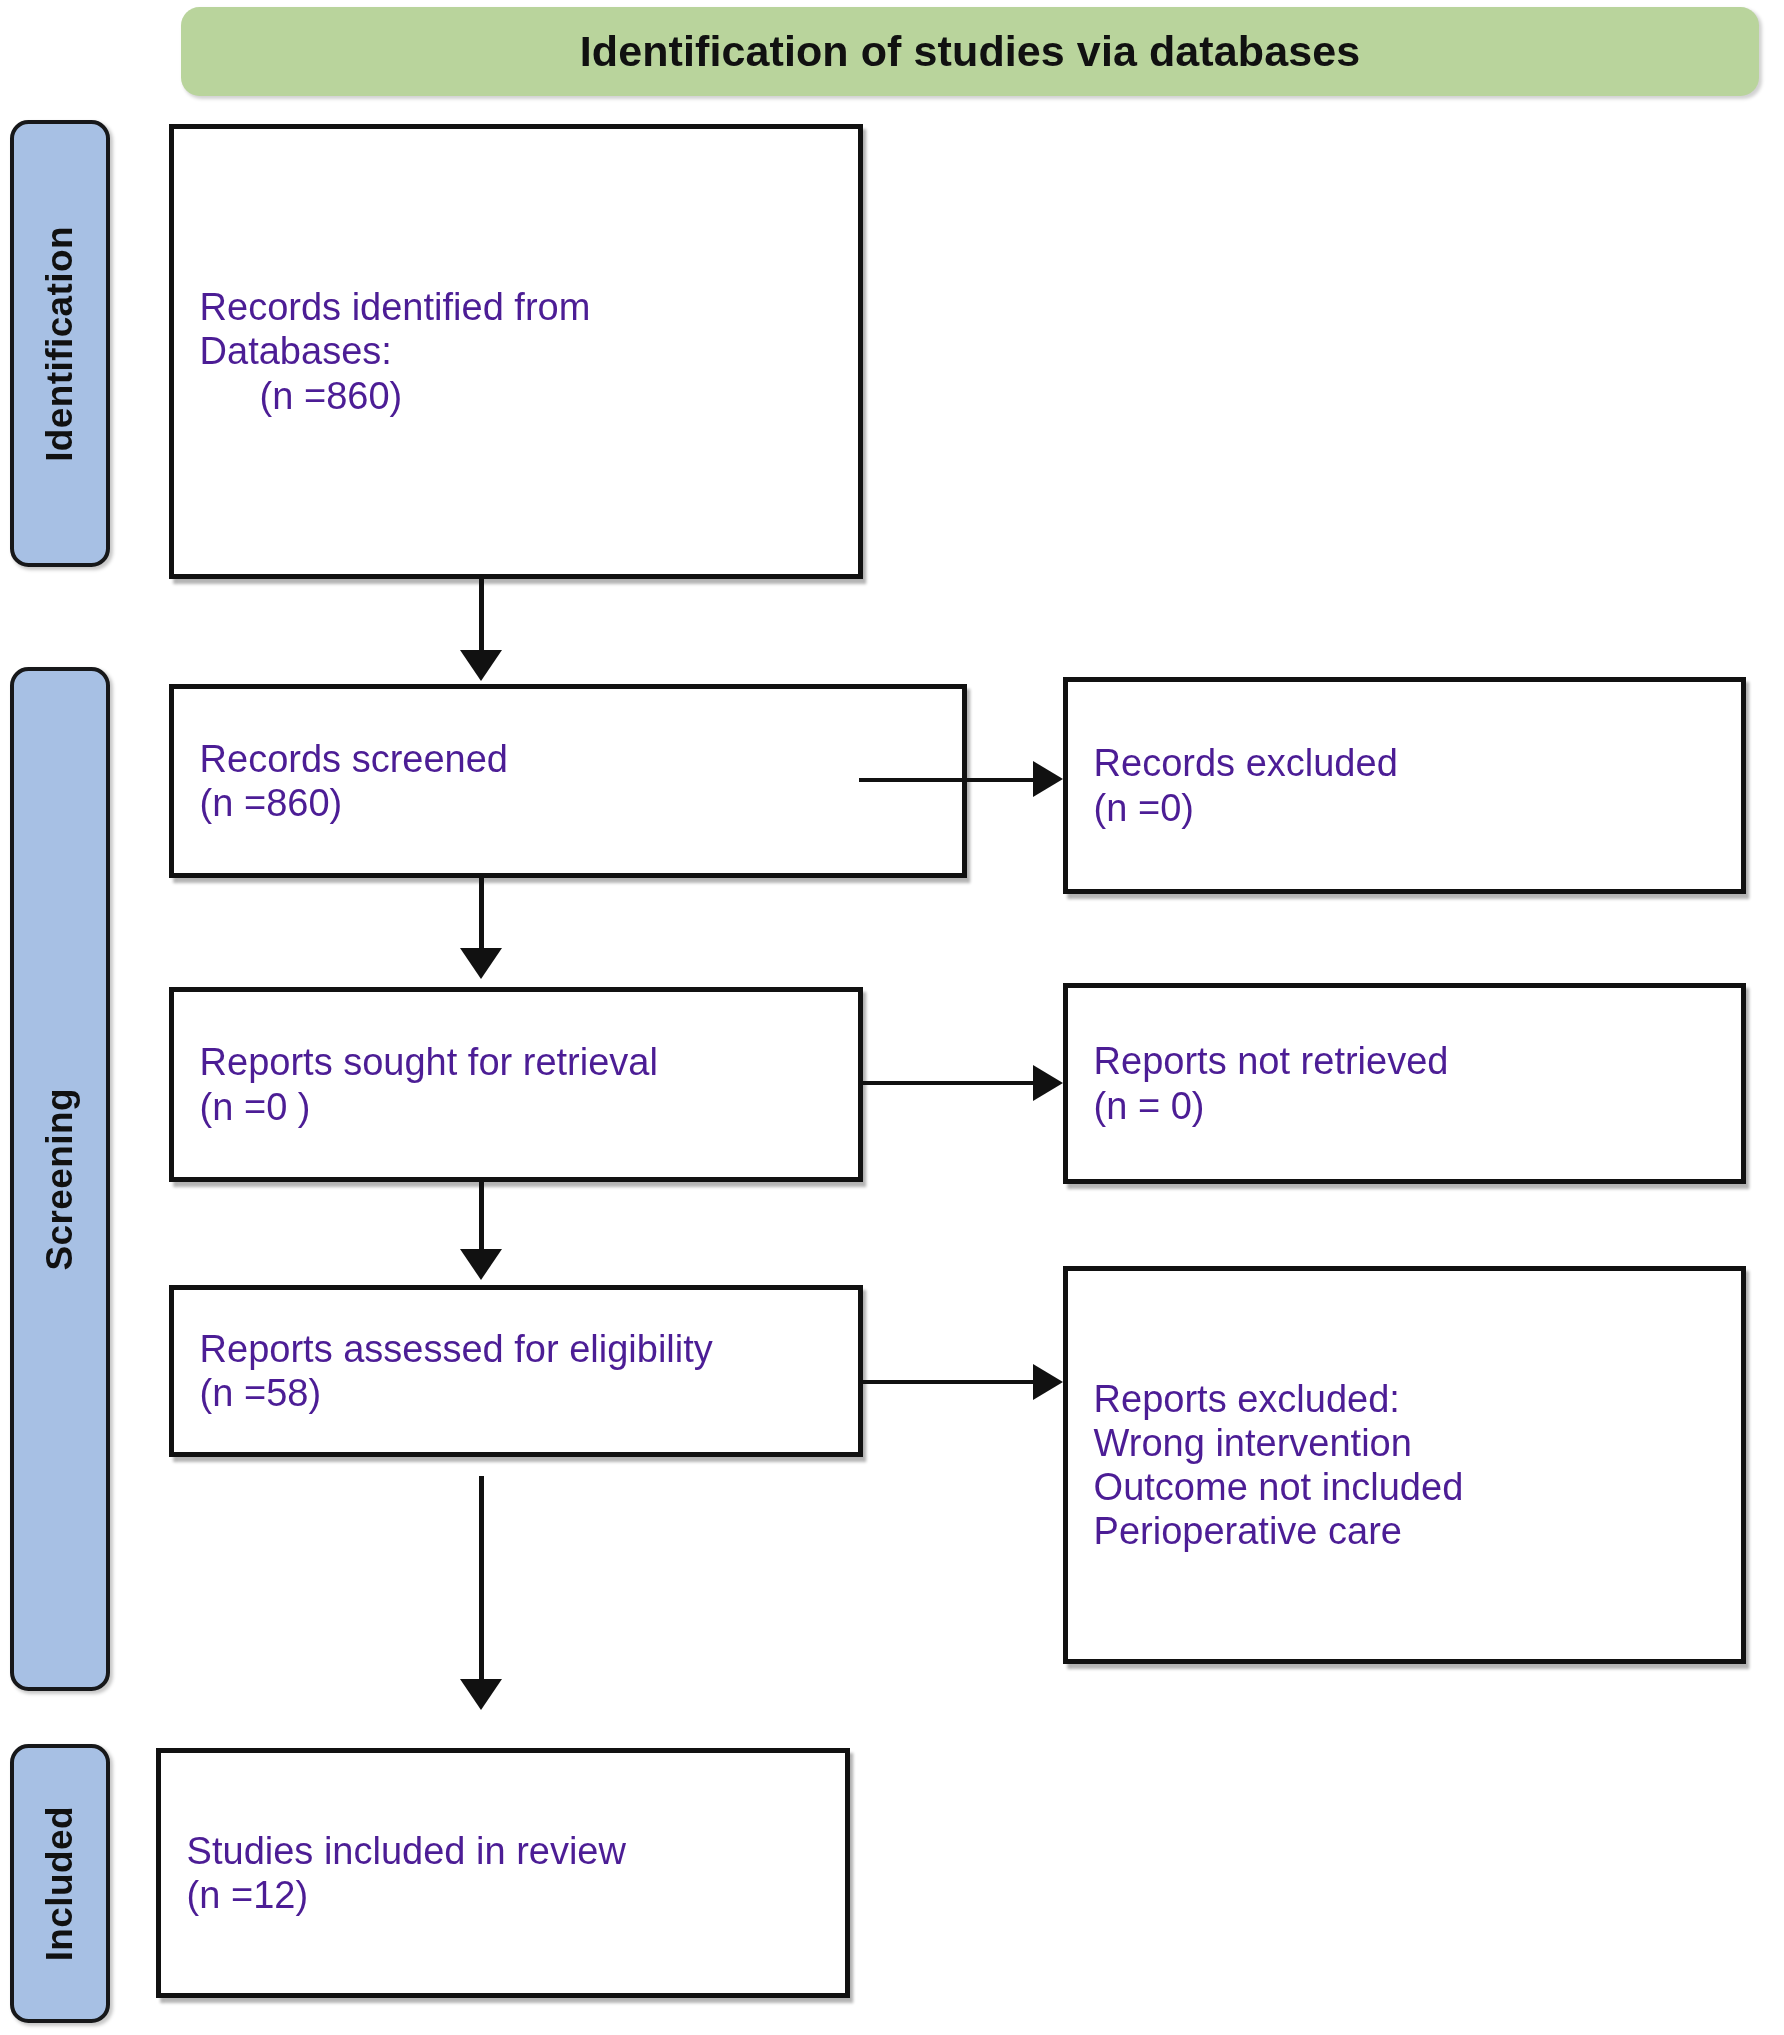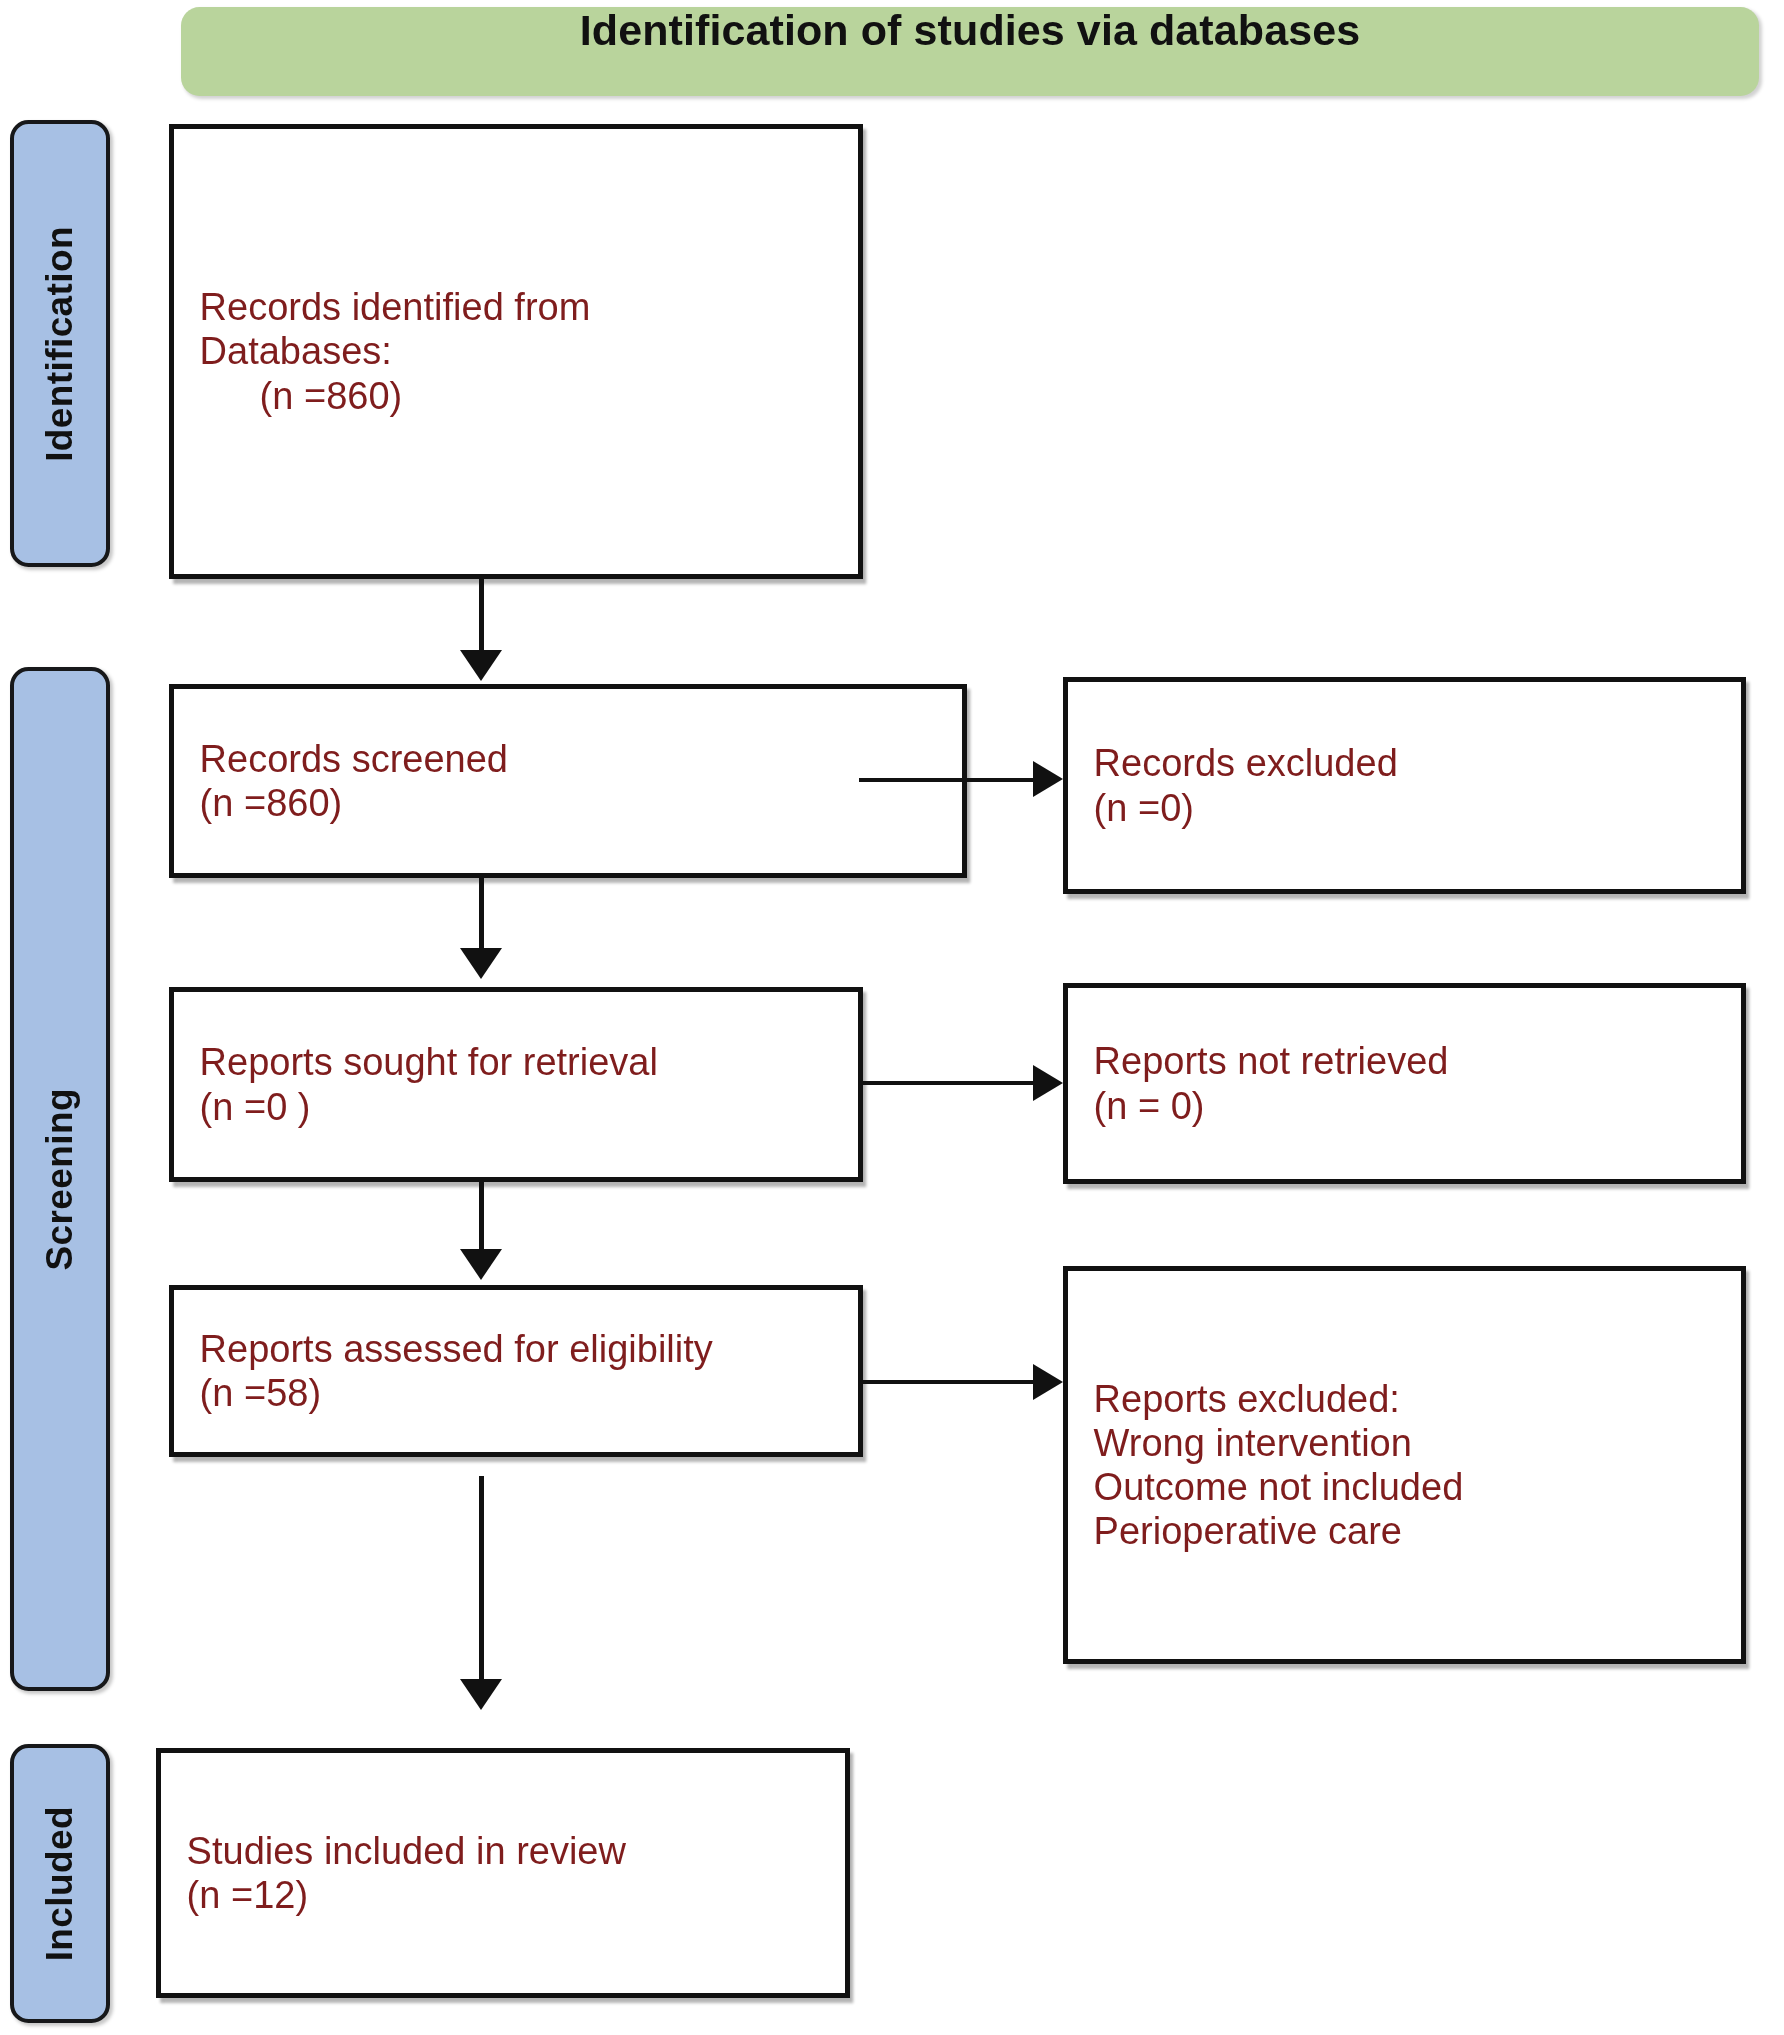--- a/index.html
+++ b/index.html
@@ -23,20 +23,21 @@
   .header-banner {
     position: absolute;
     left: 181px;
     top: 7.1px;
     width: 1578px;
     height: 89px;
     background: #b9d49c;
     border-radius: 18.5px;
     box-shadow: 2.1px 2.8px 3.6px rgba(0,0,0,0.18);
     display: flex;
+    align-items: center;
     justify-content: center;
   }
   .header-banner .header-title {
     font-size: 43px;
     font-weight: bold;
     color: #111111;
     letter-spacing: 0.1px;
     text-align: center;
     line-height: 1.1;
   }
@@ -76,21 +77,21 @@
     box-sizing: border-box;
     box-shadow: 4.3px 5px 2.8px rgba(0,0,0,0.30);
     padding: 0 25.6px;
     display: flex;
     flex-direction: column;
     justify-content: center;
   }
   .flow-box .box-line {
     font-size: 38px;
     line-height: 1.16;
-    color: #7f1d1d;
+    color: #4c1d95;
     white-space: pre;
   }
   .flow-box .box-line.indent { padding-left: 60px; }
 
   
   #box-identified      { left: 169px;  top: 124px;  width: 694px;  height: 455px; }
   #box-screened        { left: 169px;  top: 684px;  width: 798px;  height: 194px; }
   #box-sought          { left: 169px;  top: 987px; width: 694px;  height: 195px; }
   #box-assessed        { left: 169px;  top: 1285px; width: 694px;  height: 172px; }
   #box-included        { left: 156px;  top: 1748px; width: 694px;  height: 250px; }

